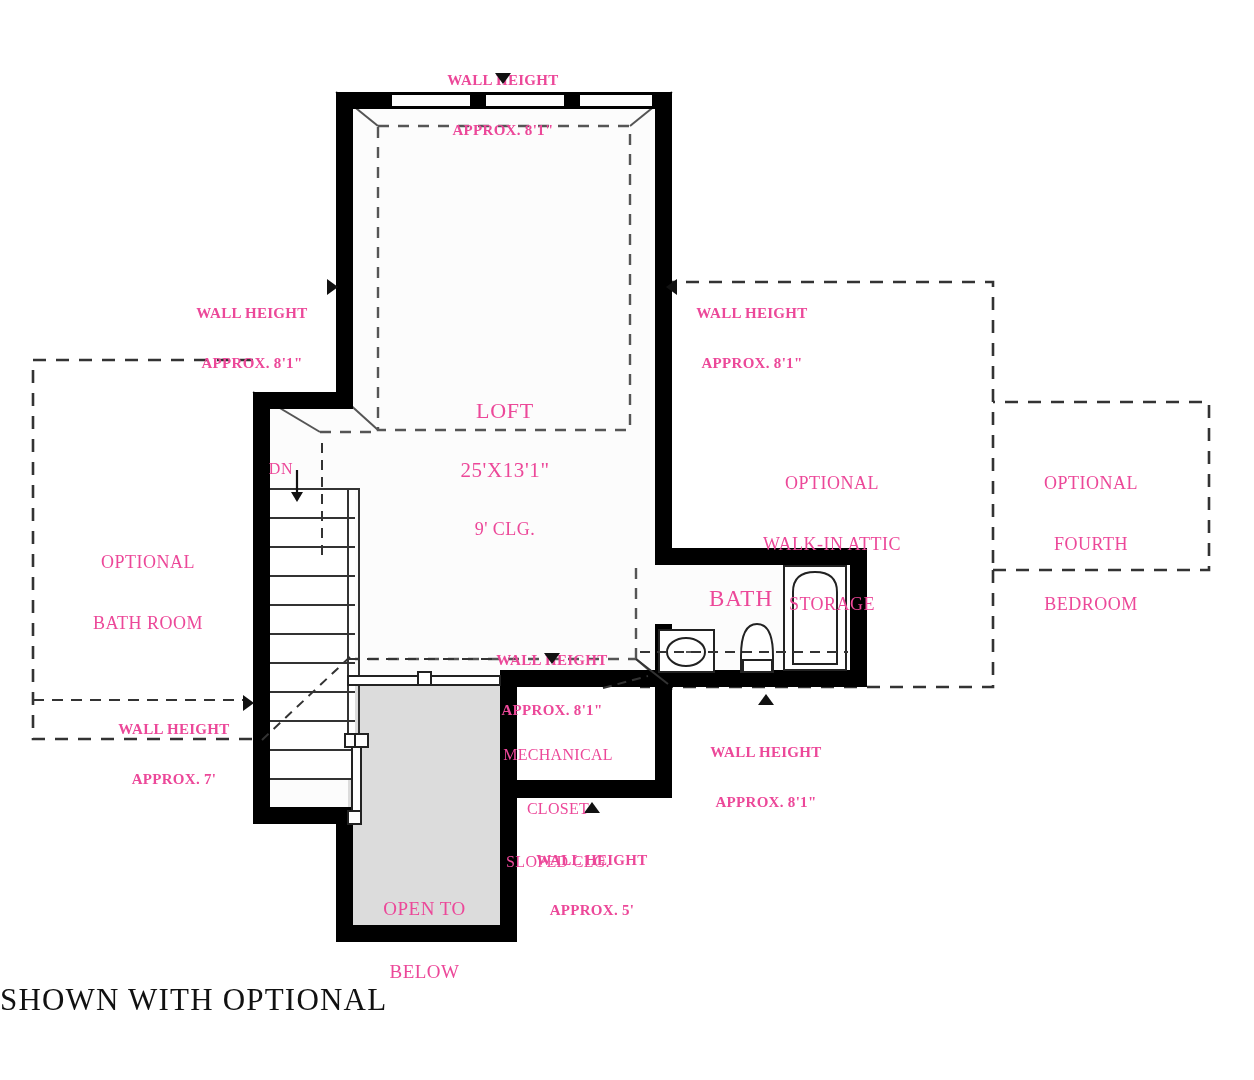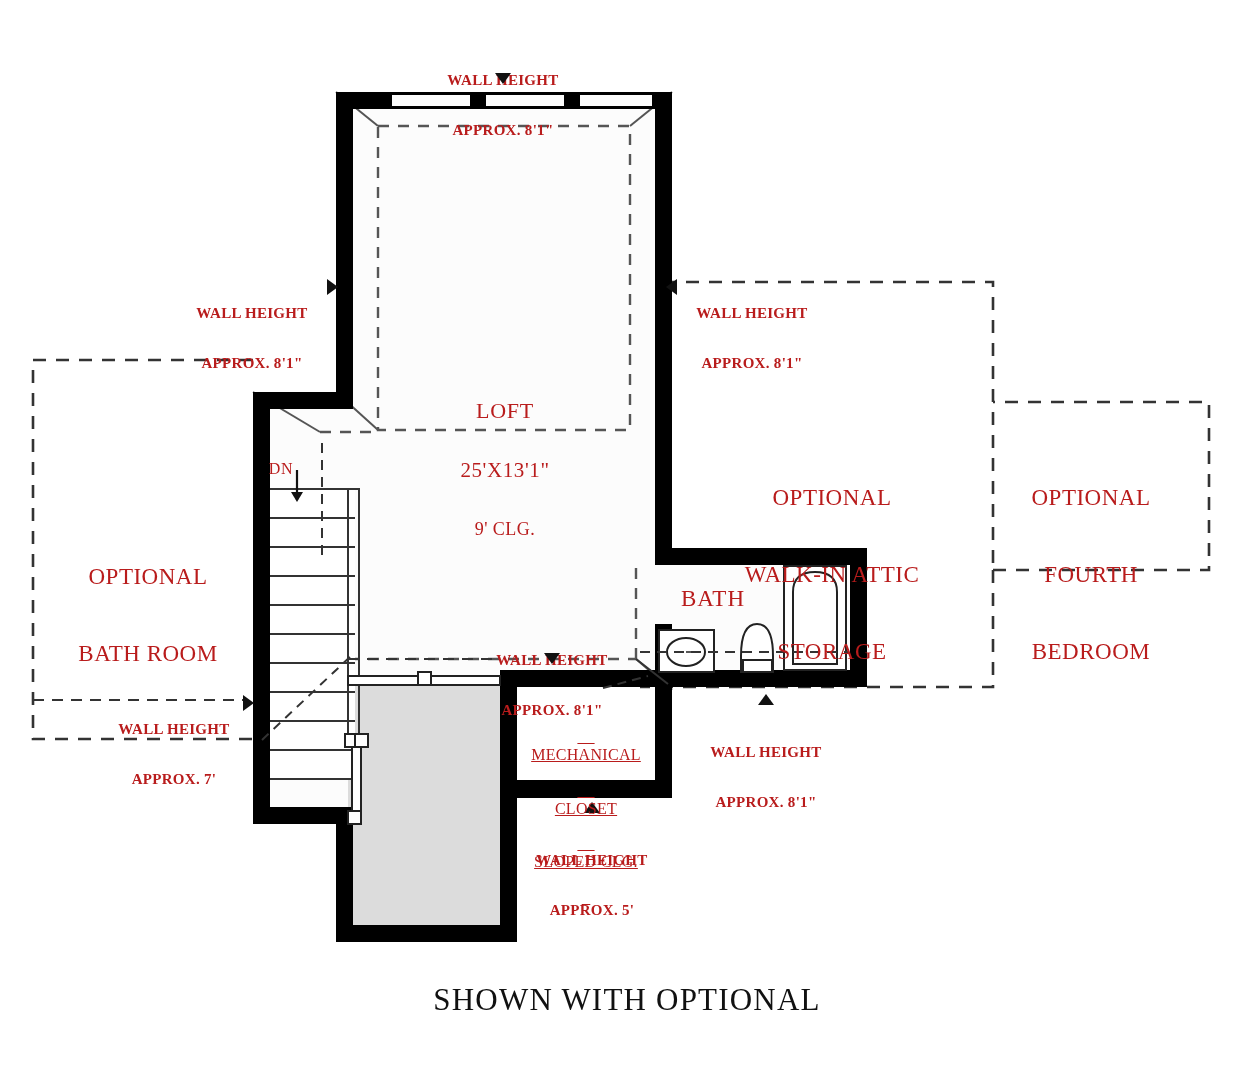--- a/index.html
+++ b/index.html
@@ -25,44 +25,43 @@
     position: absolute;
     left: 0; top: 0;
     width: 1254px;
     height: 1080px;
   }
   .txt {
     position: absolute;
     text-align: center;
     white-space: pre;
     line-height: 1.12;
-    color: #b91c1c;
+    color: #ec4899;
     letter-spacing: 0.2px;
   }
   .anno {
     font-size: 15px;
     font-weight: bold;
     letter-spacing: 0.3px;
   }
   .room-label-sm {
-    font-size: 23px;
+    font-size: 18px;
     letter-spacing: 0.5px;
   }
   .loft-name { font-size: 22px; letter-spacing: 0.8px; text-align: center; }
   .loft-dim  { font-size: 21px; letter-spacing: 0.6px; }
   .loft-clg  { font-size: 18px; letter-spacing: 0.5px; }
   .bath-label { font-size: 23px; letter-spacing: 1px; }
   .dn-label { font-size: 16px; letter-spacing: 0.6px; }
   .mech-label { font-size: 16px; letter-spacing: 0.3px; }
   .otb-label { font-size: 19px; letter-spacing: 0.5px; }
   .caption {
     position: absolute;
     width: 1254px;
     left: 0;
-    text-align: center;
     font-size: 31px;
     letter-spacing: 1.2px;
     line-height: 1.28;
     color: #111111;
   }
   .tri {
     position: absolute;
     width: 0; height: 0;
   }
   .tri-down {
@@ -309,26 +308,30 @@
     <div>WALK-IN ATTIC</div>
     <div>STORAGE</div>
   </div>
 
   <div class="txt room-label-sm" style="left:1006px; top:433px; width:170px;">
     <div>OPTIONAL</div>
     <div>FOURTH</div>
     <div>BEDROOM</div>
   </div>
 
-  <div class="txt bath-label" style="left:658px; top:586px; width:110px;">BATH</div>
-
-  <div class="txt mech-label" style="left:521px; top:710px; width:130px;text-decoration:underline;">
+  <div class="txt bath-label" style="left:686px; top:586px; width:110px;">BATH</div>
+
+  <div class="txt mech-label" style="left:493px; top:710px; width:130px;">
     <div>MECHANICAL</div>
     <div>CLOSET</div>
     <div>SLOPED CLG.</div>
   </div>
 
+  <div class="txt otb-label" style="left:352px; top:855px; width:145px;">
+    <div>OPEN TO</div>
+    <div>BELOW</div>
+  </div>
 
   <div class="caption" style="top:980px;">
     <div>SHOWN WITH OPTIONAL</div>
   </div>
 
 </div>
 
 </body></html>

